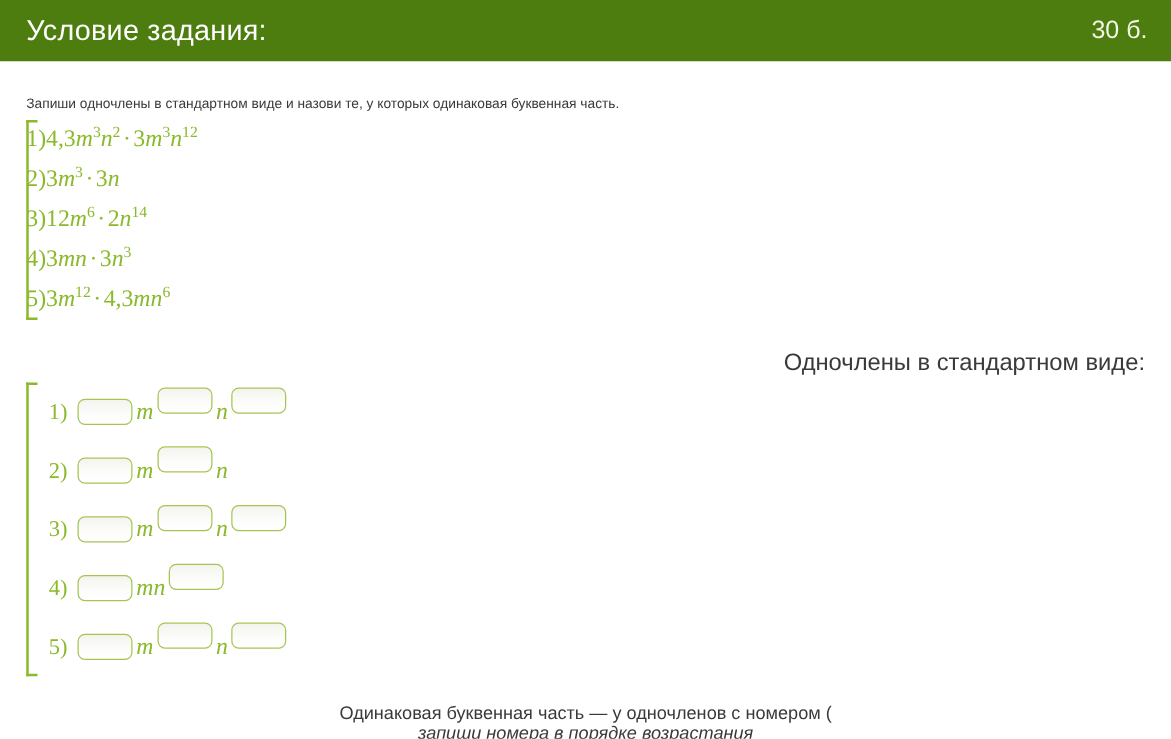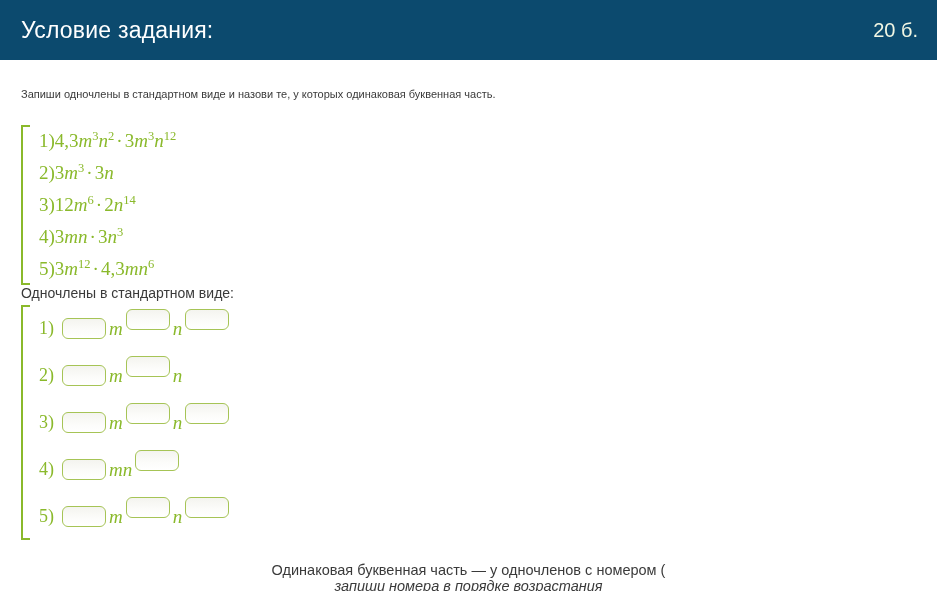--- a/index.html
+++ b/index.html
@@ -11,22 +11,22 @@
     width: 937px;
     height: 591px;
     background: #ffffff;
     font-family: "Liberation Sans", sans-serif;
     color: #333333;
     overflow: hidden;
   }
 
   
   .header {
-    height: 60px;
-    background: #0c4a6e;
+    height: 49px;
+    background: #4d7c0f;
     display: flex;
     align-items: center;
     justify-content: space-between;
     padding: 0 19px 0 21px;
     box-sizing: border-box;
   }
   .header-title {
     color: #ffffff;
     font-size: 23px;
     font-weight: 400;
@@ -49,22 +49,21 @@
     font-size: 11px;
     color: #3a3a3a;
     margin-top: 27px;
     line-height: 1.3;
     white-space: nowrap;
   }
 
   
   .group {
     position: relative;
-    padding-left: 18px;
-    margin-top: 24px;
+    margin-top: 6px;
   }
   .bracket {
     position: absolute;
     left: 0;
     top: 0;
     bottom: 0;
     width: 9px;
     border-left: 2px solid #8ab92b;
     border-top: 2px solid #8ab92b;
     border-bottom: 2px solid #8ab92b;
@@ -94,24 +93,26 @@
   }
   .formula-row sup {
     font-size: 0.66em;
     font-style: normal;
     vertical-align: super;
     line-height: 0;
   }
 
   
   .subprompt {
-    font-size: 14px;
+    font-size: 19px;
     color: #3a3a3a;
+    margin-top: 24px;
     margin-bottom: 2px;
     white-space: nowrap;
+    text-align: right;
   }
   .answer-group {
     position: relative;
     padding-left: 18px;
     margin-top: 4px;
   }
   .answer-row {
     height: 47px;
     display: flex;
     align-items: center;
@@ -173,21 +174,21 @@
   .final-line .gap {
     display: inline-block;
     width: 7px;
   }
 </style>
 </head>
 <body>
 
 <div class="header">
   <div class="header-title">Условие задания:</div>
-  <div class="header-points">20 б.</div>
+  <div class="header-points">30 б.</div>
 </div>
 
 <div class="content">
 
   <div class="prompt">Запиши одночлены  в стандартном виде и назови те, у которых одинаковая буквенная часть.</div>
 
   <div class="group">
     <div class="bracket"></div>
     <div id="expr-container">
         <div class="formula-row"><span class="idx">1)</span><span class="num">4,3</span><span class="">m</span><sup>3</sup><span class="">n</span><sup>2</sup><span class="op">·</span><span class="num">3</span><span class="">m</span><sup>3</sup><span class="">n</span><sup>12</sup></div>

